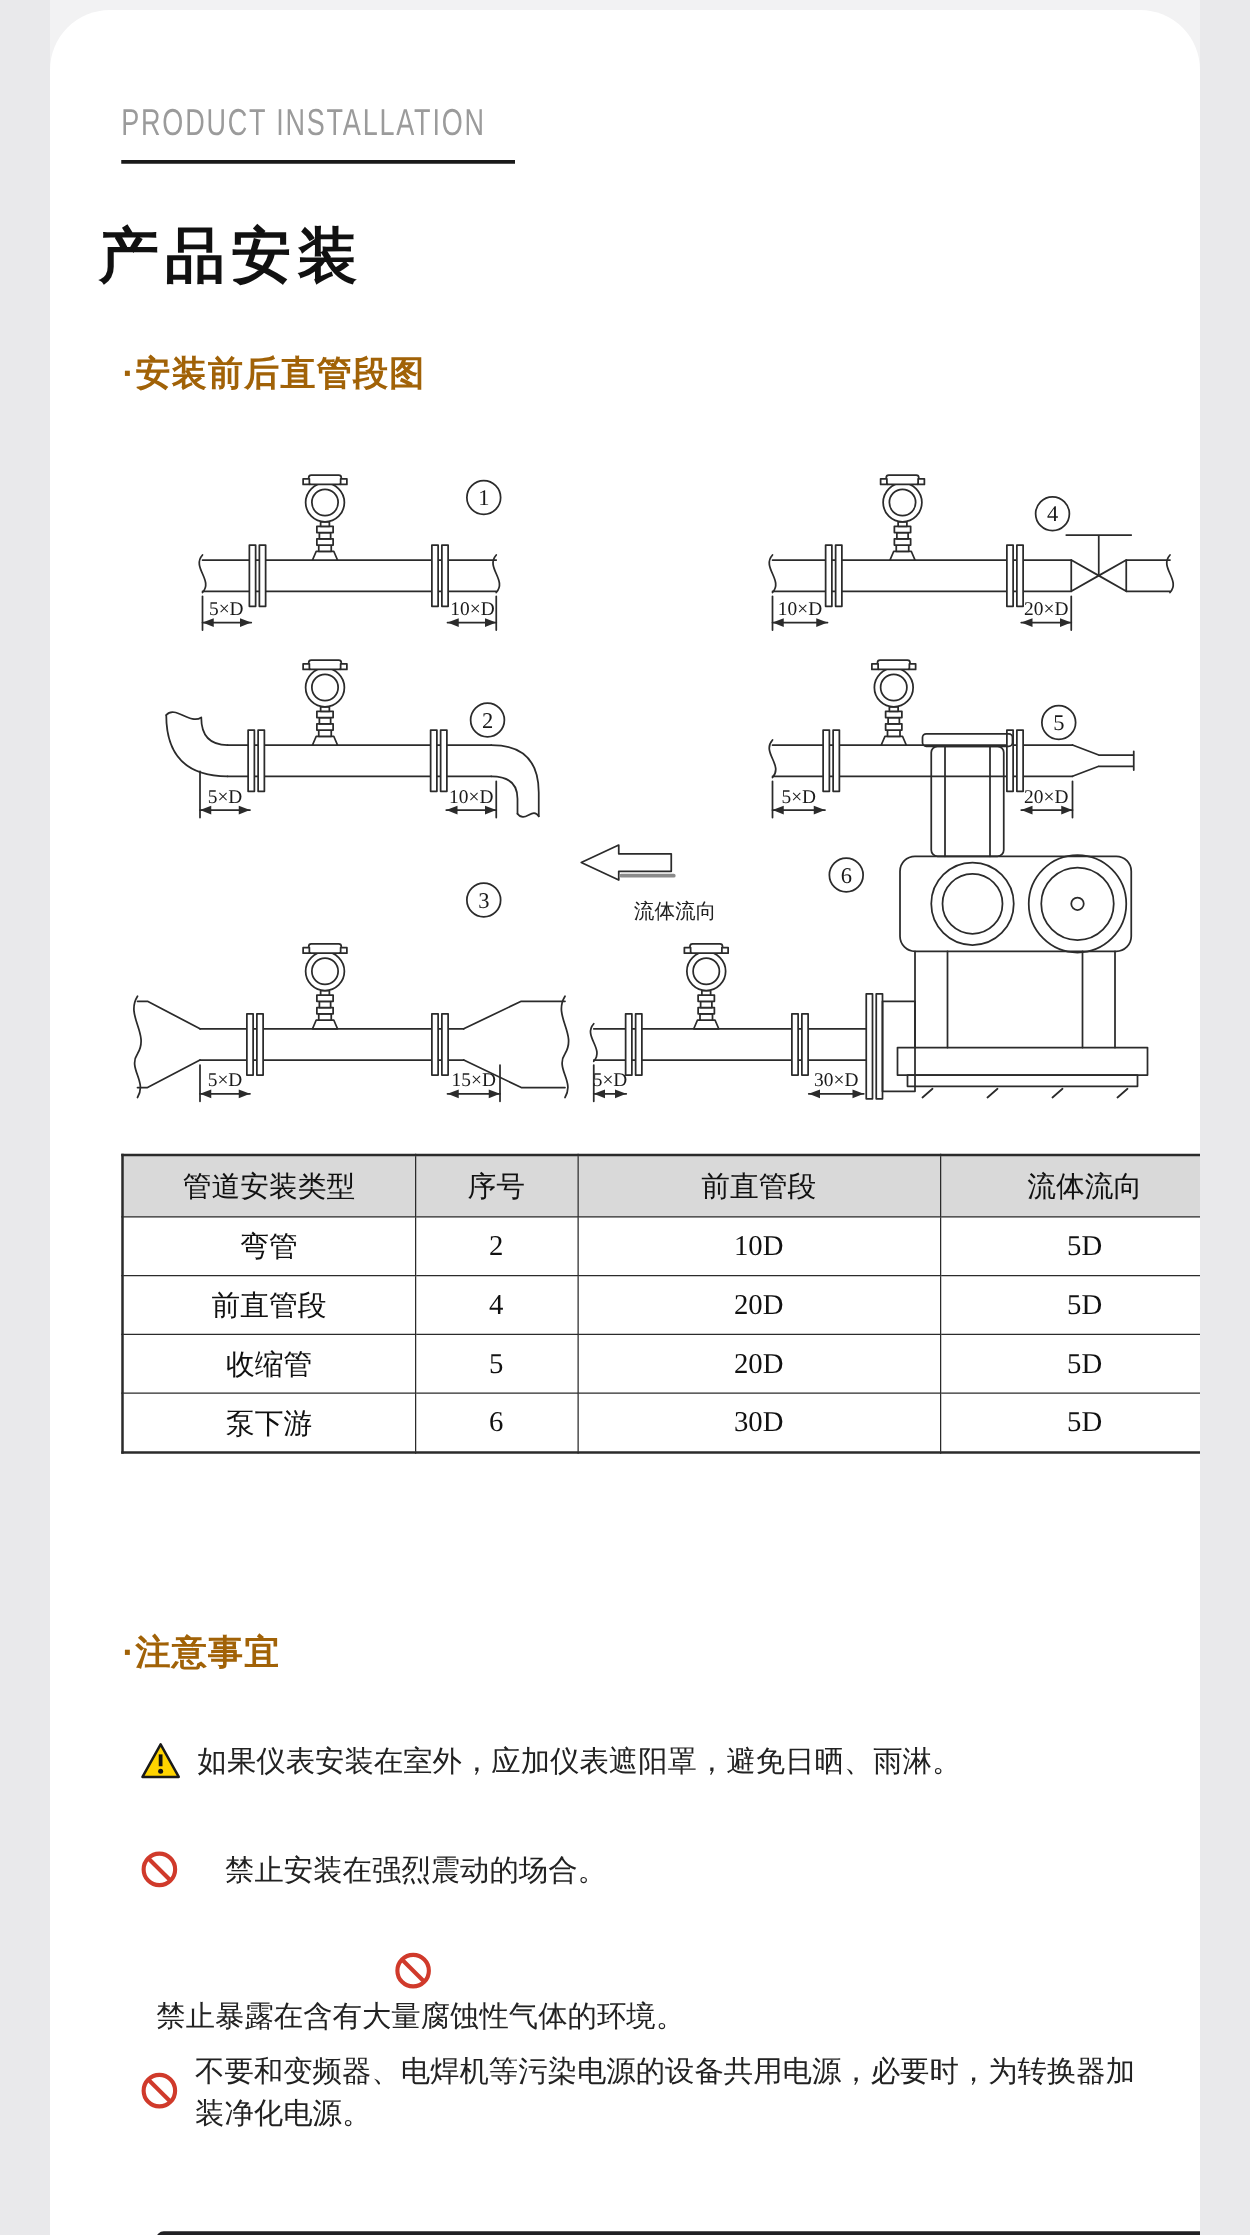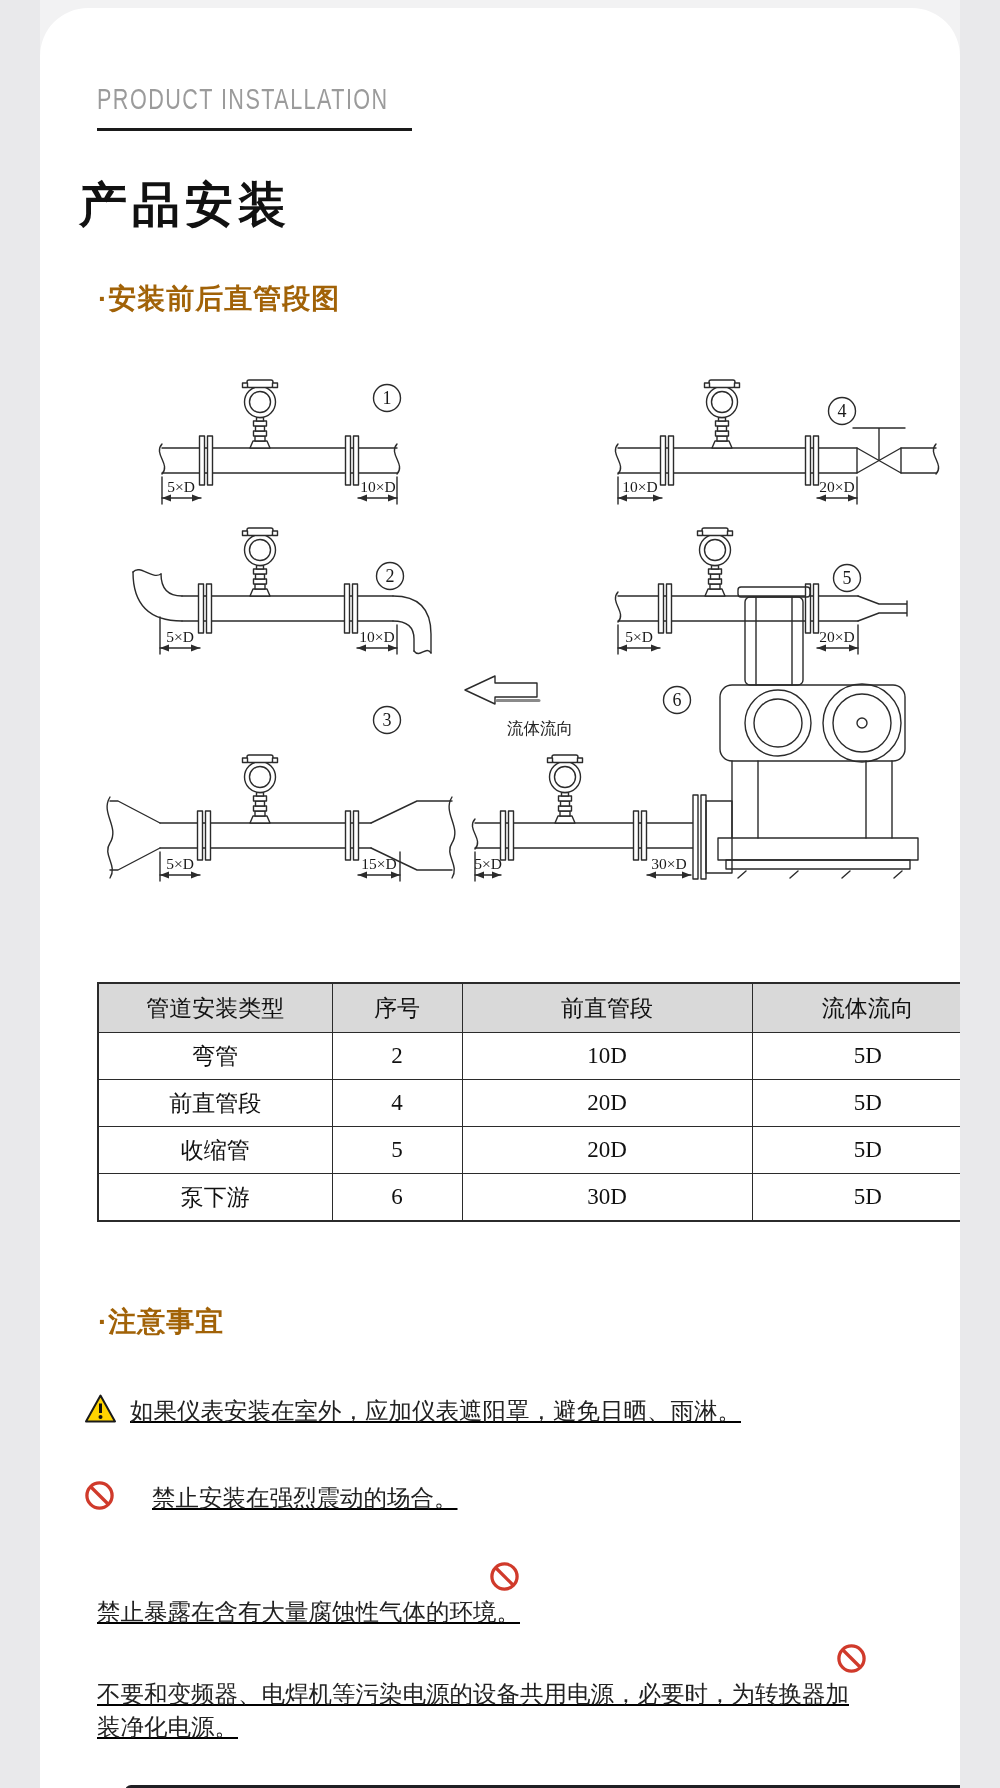--- a/index.html
+++ b/index.html
@@ -12,29 +12,29 @@
   .h1{position:absolute;left:39px;top:136px;font-size:48px;font-weight:700;color:#111;letter-spacing:5px;margin-top:29px;}
   .h2{position:absolute;font-size:28px;font-weight:700;color:#a16207;letter-spacing:1px;}
   .h2.diag{left:58px;top:272px;}
   .h2.notes{left:58px;top:1295px;}
   .diagrams-svg{position:absolute;left:50px;top:325px;}
   .lineart{stroke:#2b2b2b;stroke-width:1.4;fill:none;stroke-linecap:round;stroke-linejoin:round;}
   .dimtext{font-family:"Liberation Serif",serif;font-size:15.5px;fill:#1a1a1a;text-anchor:middle;}
   .numtext{font-family:"Liberation Serif",serif;font-size:18px;fill:#1a1a1a;text-anchor:middle;}
   .flowtext{font-family:"Liberation Serif",serif;font-size:16.5px;fill:#222;text-anchor:middle;}
   .arrowfill{fill:#2b2b2b;stroke:none;}
-  table.pipe-table{position:absolute;left:57px;top:974px;width:886px;border-collapse:collapse;
+  table.pipe-table{position:absolute;left:57px;top:915px;width:886px;border-collapse:collapse;
                    font-family:"Liberation Serif",serif;color:#111;table-layout:fixed;}
   table.pipe-table th,table.pipe-table td{border:1.4px solid #2b2b2b;text-align:center;font-weight:400;
                    font-size:23px;padding:0;}
   table.pipe-table{border:2.5px solid #2b2b2b;}
   table.pipe-table th{height:48px;background:#d9d9d9;}
   table.pipe-table td{height:46px;background:#fff;}
   col.c1{width:234px;} col.c2{width:130px;} col.c3{width:290px;} col.c4{width:232px;}
-  .warn-row{position:absolute;left:44px;display:flex;align-items:flex-end;text-decoration:underline;}
+  .warn-row{position:absolute;left:72px;display:flex;align-items:center;}
   .warn-row .icon{flex:0 0 auto;margin-top:2px;}
   .warn-text{margin-left:13px;font-size:23.5px;color:#222;line-height:1.42;max-width:770px;font-weight:500;}
   .footer-bar{position:absolute;left:85px;top:1777px;width:912px;height:11px;background:#1f1f23;
               border-radius:6px 6px 0 0;}
 </style>
 </head>
 <body>
 
 <div class="page">
   <div class="card">
@@ -309,21 +309,21 @@
     <div class="warn-row" style="top:1551px;flex-direction:column;">
       <span class="icon">
         <svg width="31" height="31" viewBox="0 0 32 32">
           <circle cx="16" cy="16" r="13" fill="none" stroke="#d03a2b" stroke-width="3.4"></circle>
           <line x1="7.2" y1="7.2" x2="24.8" y2="24.8" stroke="#d03a2b" stroke-width="3.4"></line>
         </svg>
       </span>
       <span class="warn-text">禁止暴露在含有大量腐蚀性气体的环境。</span>
     </div>
 
-    <div class="warn-row" style="top:1633px;flex-direction:column;">
+    <div class="warn-row" style="top:1633px;">
       <span class="icon">
         <svg width="31" height="31" viewBox="0 0 32 32">
           <circle cx="16" cy="16" r="13" fill="none" stroke="#d03a2b" stroke-width="3.4"></circle>
           <line x1="7.2" y1="7.2" x2="24.8" y2="24.8" stroke="#d03a2b" stroke-width="3.4"></line>
         </svg>
       </span>
       <span class="warn-text">不要和变频器、电焊机等污染电源的设备共用电源，必要时，为转换器加装净化电源。</span>
     </div>
 
     <div class="footer-bar"></div>

